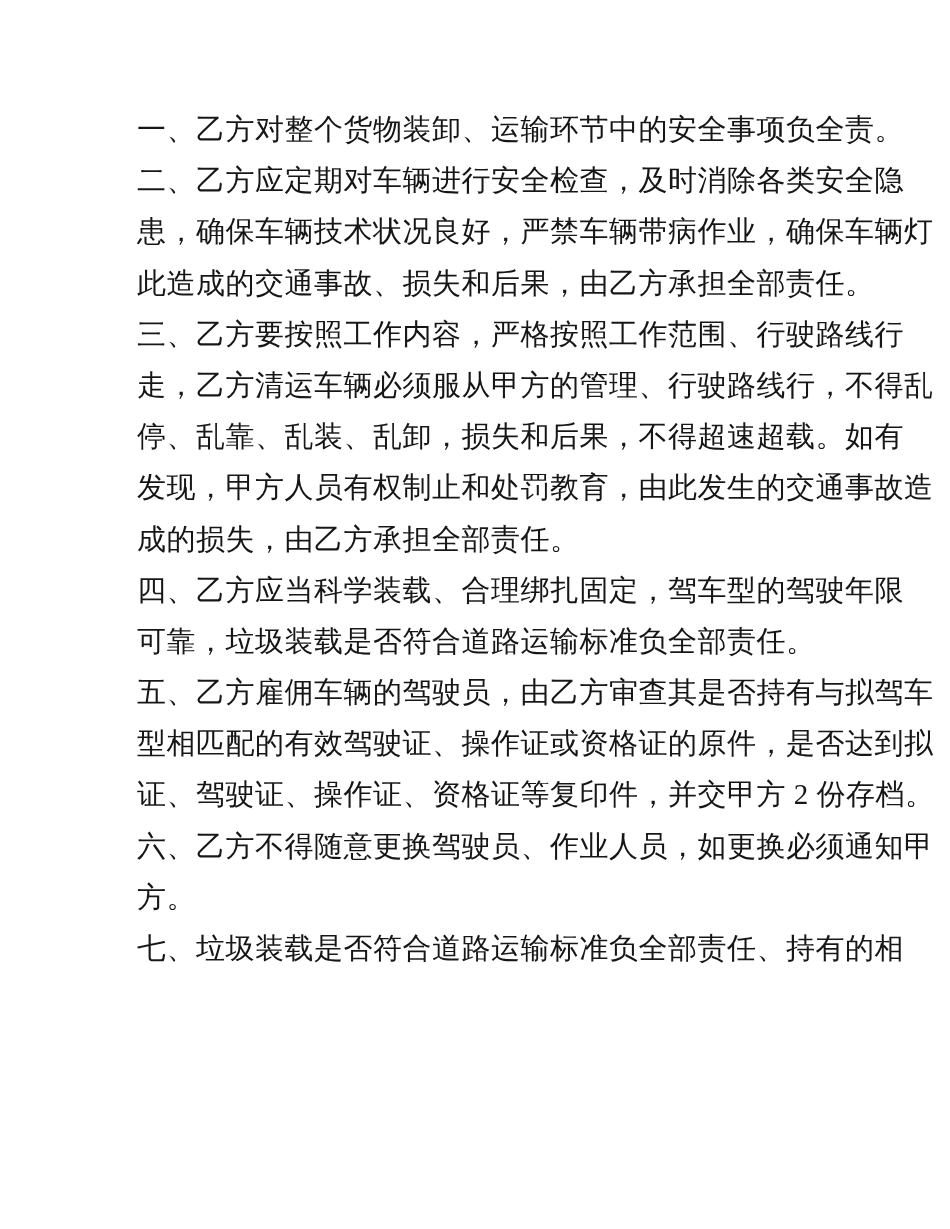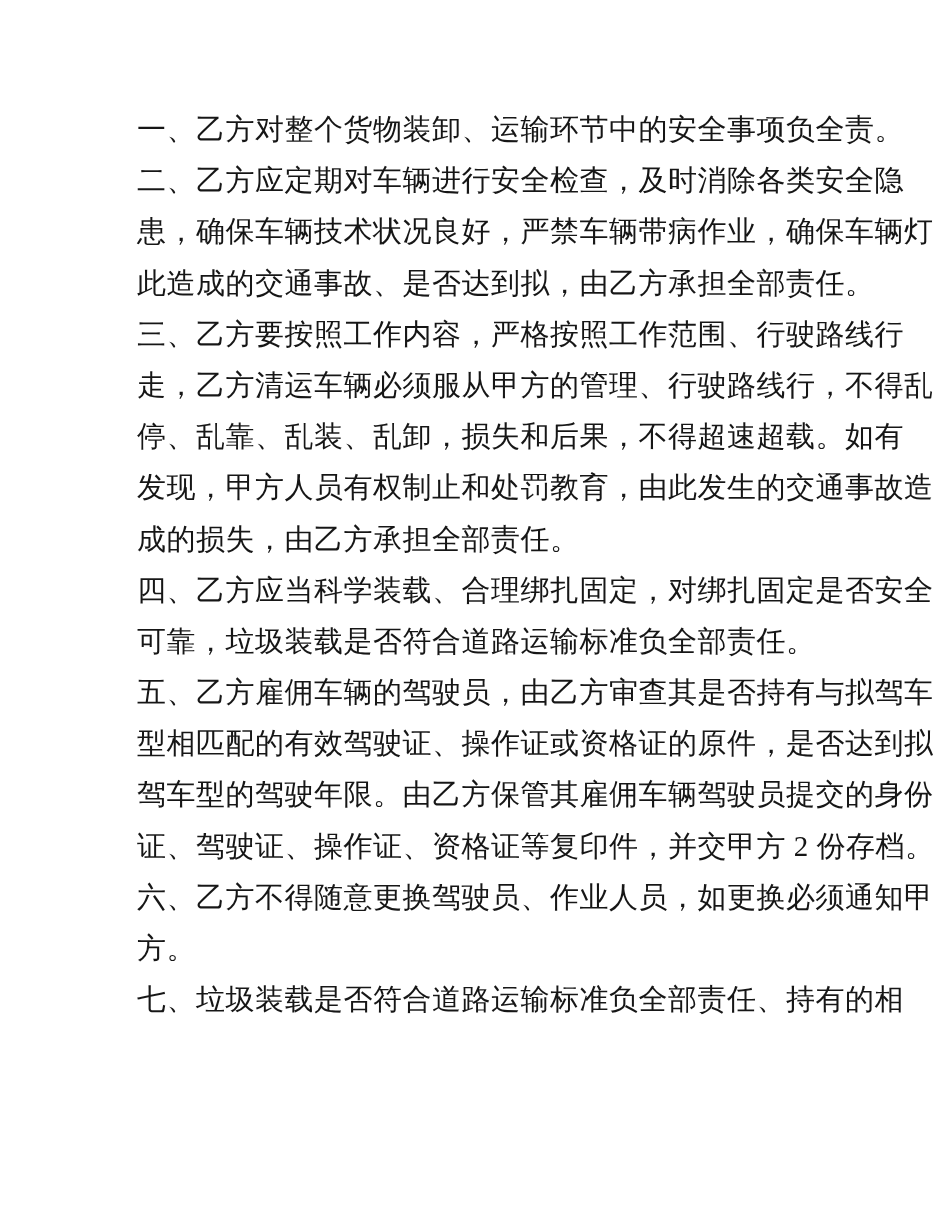--- a/index.html
+++ b/index.html
@@ -32,29 +32,28 @@
   }
 </style>
 </head>
 <body>
 
 <div class="page">
   <div class="doc-body">
     <div class="doc-line">一、乙方对整个货物装卸、运输环节中的安全事项负全责。</div>
     <div class="doc-line">二、乙方应定期对车辆进行安全检查，及时消除各类安全隐</div>
     <div class="doc-line">患，确保车辆技术状况良好，严禁车辆带病作业，确保车辆灯</div>
-    <div class="doc-line">此造成的交通事故、是否达到拟，由乙方承担全部责任。</div>
+    <div class="doc-line">此造成的交通事故、损失和后果，由乙方承担全部责任。</div>
     <div class="doc-line">三、乙方要按照工作内容，严格按照工作范围、行驶路线行</div>
     <div class="doc-line">走，乙方清运车辆必须服从甲方的管理、行驶路线行，不得乱</div>
     <div class="doc-line">停、乱靠、乱装、乱卸，损失和后果，不得超速超载。如有</div>
     <div class="doc-line">发现，甲方人员有权制止和处罚教育，由此发生的交通事故造</div>
     <div class="doc-line">成的损失，由乙方承担全部责任。</div>
-    <div class="doc-line">四、乙方应当科学装载、合理绑扎固定，对绑扎固定是否安全</div>
+    <div class="doc-line">四、乙方应当科学装载、合理绑扎固定，驾车型的驾驶年限</div>
     <div class="doc-line">可靠，垃圾装载是否符合道路运输标准负全部责任。</div>
     <div class="doc-line">五、乙方雇佣车辆的驾驶员，由乙方审查其是否持有与拟驾车</div>
     <div class="doc-line">型相匹配的有效驾驶证、操作证或资格证的原件，是否达到拟</div>
-    <div class="doc-line">驾车型的驾驶年限。由乙方保管其雇佣车辆驾驶员提交的身份</div>
     <div class="doc-line">证、驾驶证、操作证、资格证等复印件，并交甲方 2 份存档。</div>
     <div class="doc-line">六、乙方不得随意更换驾驶员、作业人员，如更换必须通知甲</div>
     <div class="doc-line">方。</div>
     <div class="doc-line">七、垃圾装载是否符合道路运输标准负全部责任、持有的相</div>
   </div>
 </div>
 
 </body></html>

